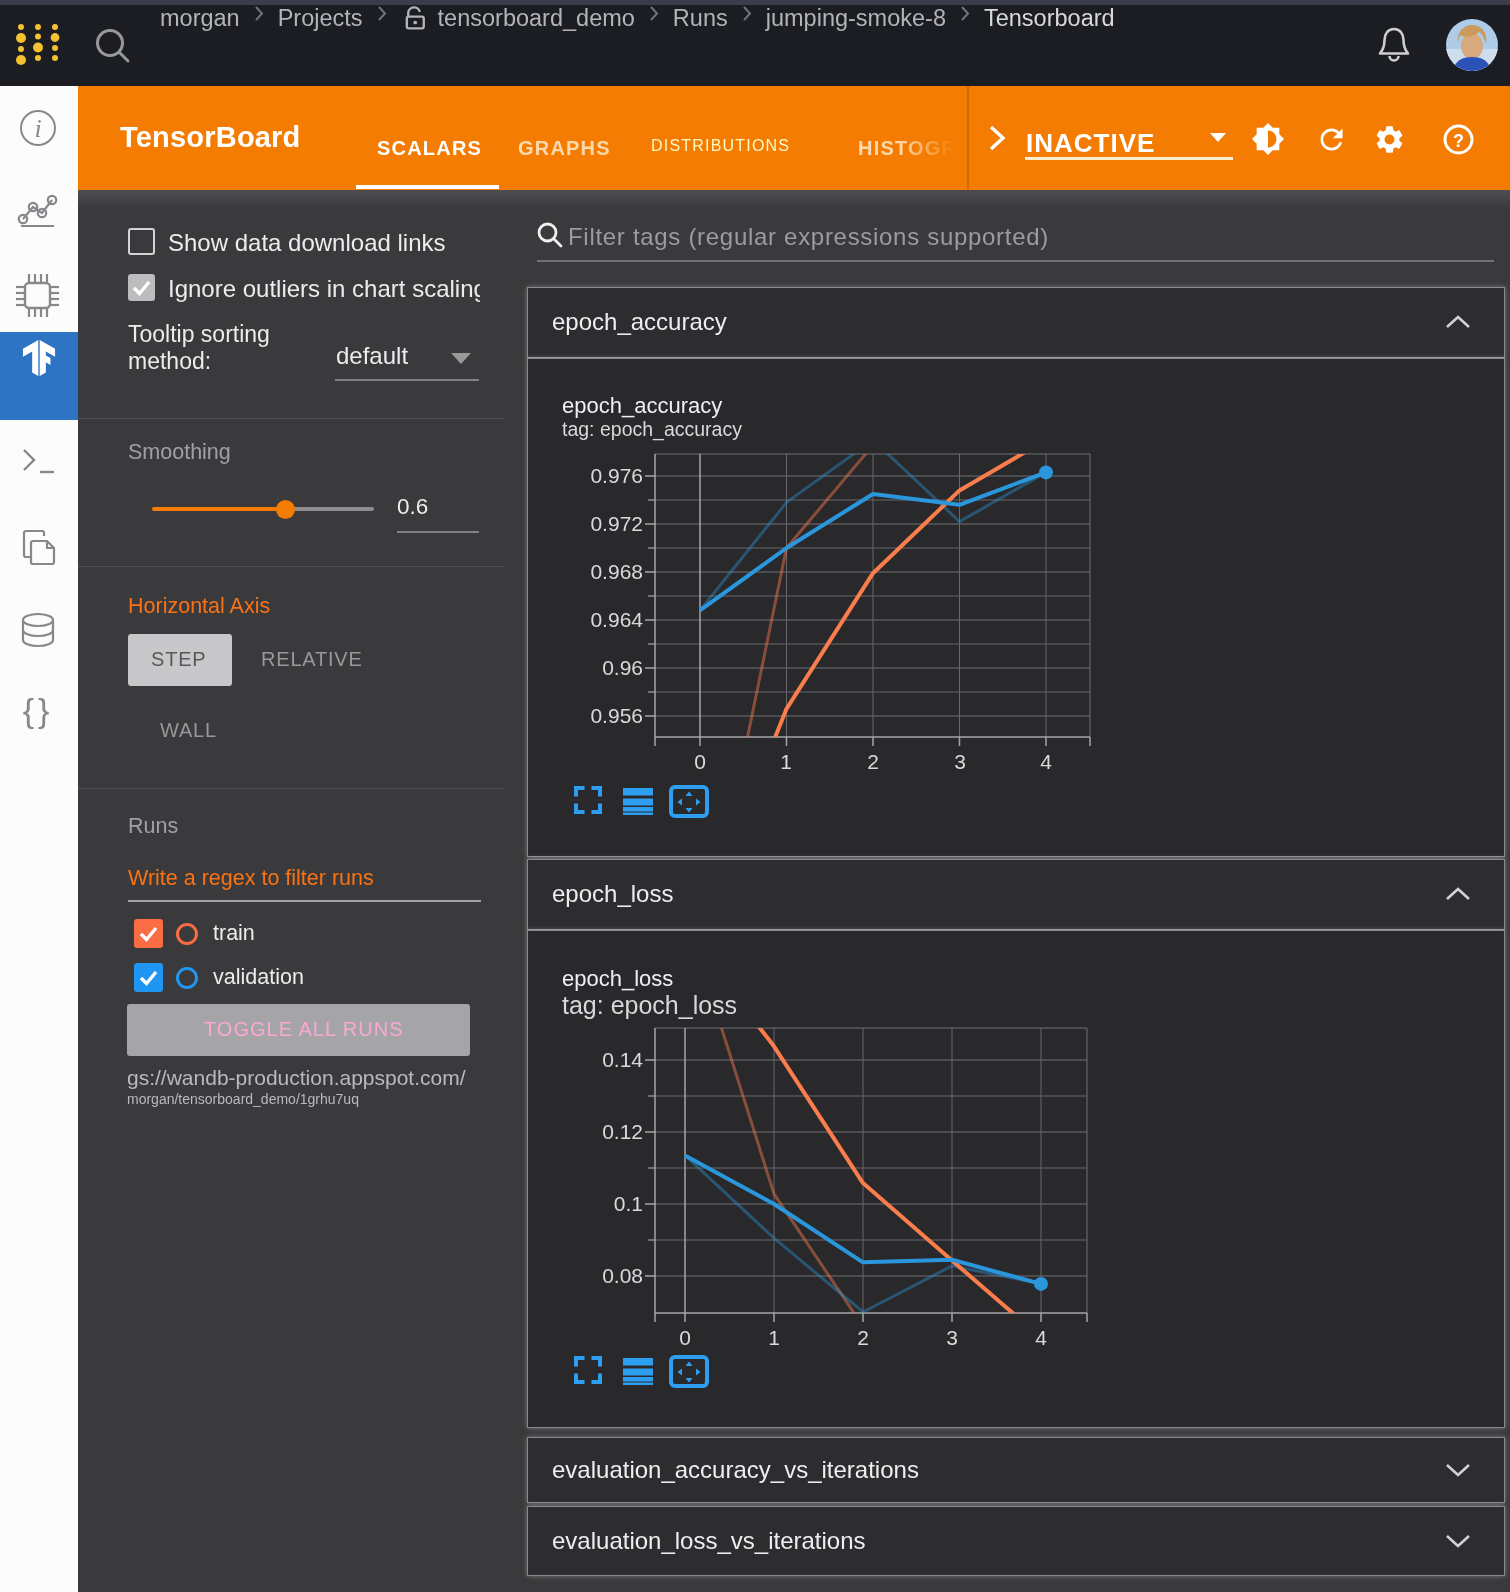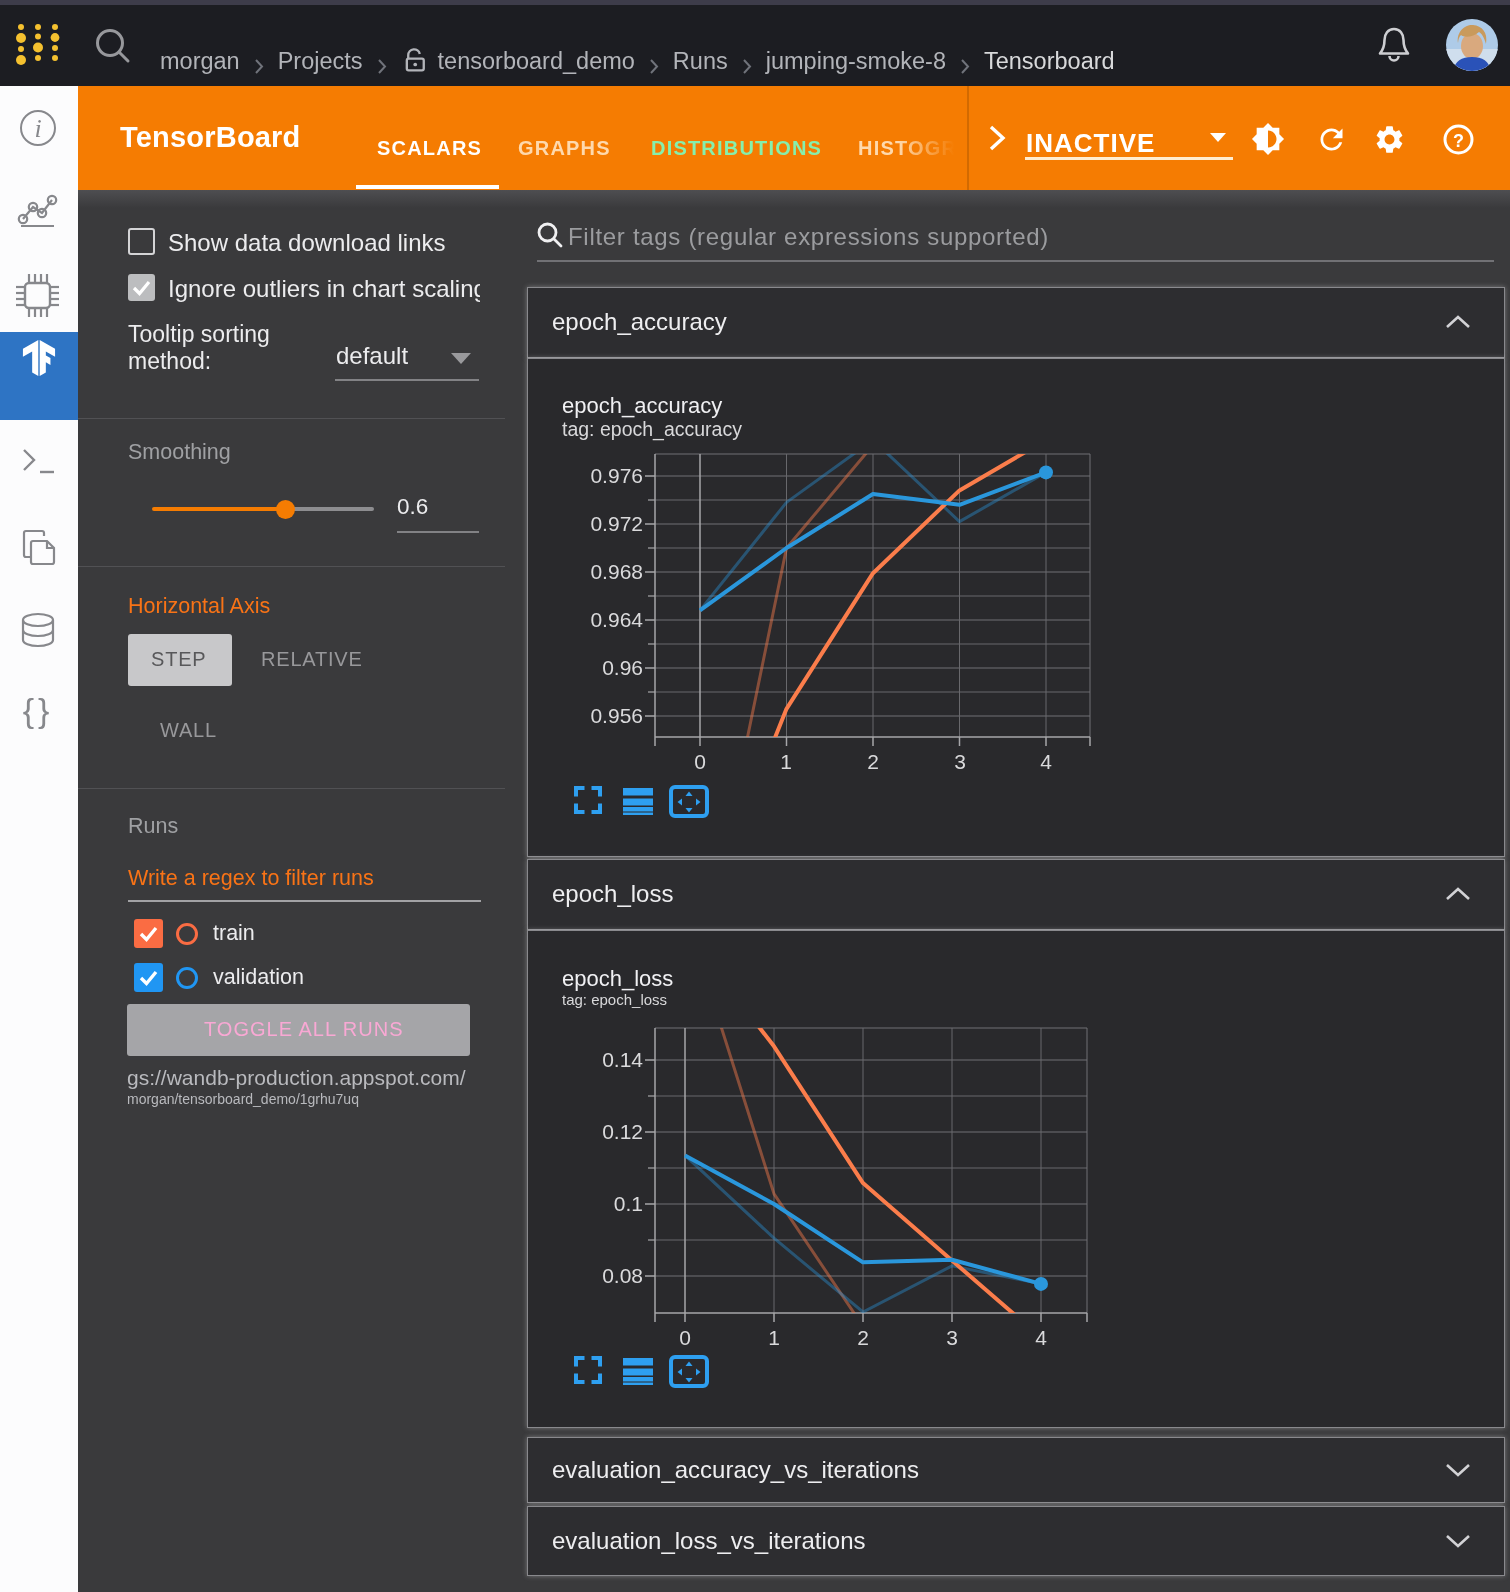--- a/index.html
+++ b/index.html
@@ -27,21 +27,21 @@
       <circle cx="43" cy="28" r="3"></circle>
       <circle cx="43" cy="38" r="3"></circle>
 </g>
   </svg>
 
 <svg class="abs" style="left:94px;top:27px" width="38" height="38" viewBox="0 0 38 38">
 <circle cx="16" cy="16" r="12.5" fill="none" stroke="#97989c" stroke-width="3"></circle>
 <line x1="25.5" y1="25.5" x2="34" y2="34" stroke="#97989c" stroke-width="3" stroke-linecap="round"></line>
 </svg>
 
-<div class="abs" style="left:160px;top:5px;height:70px;display:flex;align-items:flex-end;font-size:23.5px;color:#b2b4b9">
+<div class="abs" style="left:160px;top:5px;height:70px;display:flex;align-items:flex-start;font-size:23.5px;color:#b2b4b9">
 <span>morgan</span>
     <svg width="10" height="17" viewBox="0 0 10 17" style="margin:0 14px">
       <polyline points="2,2 8,8.5 2,15" fill="none" stroke="#70737b" stroke-width="2"></polyline>
     </svg>
 <span>Projects</span>
     <svg width="10" height="17" viewBox="0 0 10 17" style="margin:0 14px">
       <polyline points="2,2 8,8.5 2,15" fill="none" stroke="#70737b" stroke-width="2"></polyline>
     </svg>
 <svg width="28" height="28" viewBox="0 0 24 24" style="margin-right:9px">
       <path d="M6.2 10 V7 a5 5 0 0 1 9.9-1" fill="none" stroke="#b2b4b9" stroke-width="2"></path>
@@ -134,21 +134,21 @@
 <path d="M23 544 c0 3.3 6.7 6 15 6 s15 -2.7 15 -6"></path>
 </g>
 <text x="38" y="636" font-size="34" font-family="Liberation Sans,sans-serif" fill="#87888c" stroke="none" text-anchor="middle" letter-spacing="4">{}</text>
 </g>
 </svg>
 
 <div class="abs" style="left:78px;top:86px;width:1432px;height:104px;background:#f57c02"></div>
 <div class="txt" style="left:120px;top:121px;font-size:29px;font-weight:bold;color:#fff;letter-spacing:.2px">TensorBoard</div>
 <div class="txt" style="left:377px;top:137px;font-size:20px;font-weight:bold;color:#fff;letter-spacing:1.2px">SCALARS</div>
 <div class="txt" style="left:518px;top:137px;font-size:20px;font-weight:bold;color:#fed9ad;letter-spacing:1.2px">GRAPHS</div>
-<div class="txt" style="left:651px;top:137px;font-size:20px;font-weight:bold;color:#86efac;letter-spacing:1.2px">DISTRIBUTIONS</div>
+<div class="txt" style="left:651px;top:137px;font-size:16px;font-weight:normal;color:#fef9c3;letter-spacing:1.2px">DISTRIBUTIONS</div>
 <div class="txt" style="left:858px;top:137px;font-size:20px;font-weight:bold;color:#fed9ad;letter-spacing:1.2px;width:108px;overflow:hidden">HISTOGRAMS</div>
 <div class="abs" style="left:898px;top:128px;width:70px;height:44px;background:linear-gradient(90deg,rgba(245,124,2,0),#f57c02 80%)"></div>
 <div class="abs" style="left:356px;top:185px;width:143px;height:4.2px;background:#fff"></div>
 <div class="abs" style="left:967px;top:86px;width:2px;height:104px;background:rgba(0,0,0,.14)"></div>
 <svg class="abs" style="left:984px;top:123px" width="26" height="30" viewBox="0 0 26 30">
     <polyline points="7,4 19,15 7,26" fill="none" stroke="#fff" stroke-width="3.4"></polyline>
   </svg>
 <div class="txt" style="left:1026px;top:128px;font-size:26px;font-weight:bold;color:#fff;letter-spacing:1px">INACTIVE</div>
 <div class="abs" style="left:1210px;top:133px;width:0;height:0;border-left:8.5px solid transparent;border-right:8.5px solid transparent;border-top:9.5px solid #fff"></div>
 <div class="abs" style="left:1025px;top:157px;width:208px;height:2.5px;background:#ffedd0"></div>
@@ -300,21 +300,21 @@
     <path d="M696 798.5 v7 l4.5 -3.5 z" fill="#2e9ff0"></path>
   </svg>
 
 <div class="abs" style="left:527px;top:859px;width:978px;height:71px;background:#2d2d30;border:1px solid #89898d;box-shadow:0 0 5px rgba(240,240,240,.35)"></div>
 <div class="txt" style="left:552px;top:880px;font-size:24px;color:#eeeef0">epoch_loss</div>
 <svg class="abs" style="left:1444px;top:885px" width="28" height="18" viewBox="0 0 28 18">
     <polyline points="3,14 14,4 25,14" fill="none" stroke="#d2d2d5" stroke-width="2.6"></polyline>
   </svg>
 <div class="abs" style="left:527px;top:930px;width:978px;height:498px;background:#29292c;border:1px solid #89898d;box-shadow:0 0 5px rgba(240,240,240,.35)"></div>
 <div class="txt" style="left:562px;top:966px;font-size:22px;color:#f0f0f3">epoch_loss</div>
-<div class="txt" style="left:562px;top:991px;font-size:15px;color:#d8d8da">tag: epoch_loss</div>
+<div class="txt" style="left:562px;top:991px;font-size:25px;color:#d8d8da">tag: epoch_loss</div>
 <svg style="position:absolute;left:0;top:0" width="1510" height="1432" viewBox="0 0 1510 1432" font-family="Liberation Sans, sans-serif">
     <clipPath id="c2">
       <rect x="655" y="1028" width="432" height="285"></rect>
     </clipPath>
     <line x1="655" y1="1060" x2="1087" y2="1060" stroke="#707074" stroke-width="1"></line>
     <line x1="655" y1="1132" x2="1087" y2="1132" stroke="#707074" stroke-width="1"></line>
     <line x1="655" y1="1204" x2="1087" y2="1204" stroke="#707074" stroke-width="1"></line>
     <line x1="655" y1="1276" x2="1087" y2="1276" stroke="#707074" stroke-width="1"></line>
     <line x1="655" y1="1096" x2="1087" y2="1096" stroke="#68686c" stroke-width="1"></line>
     <line x1="655" y1="1168" x2="1087" y2="1168" stroke="#68686c" stroke-width="1"></line>

